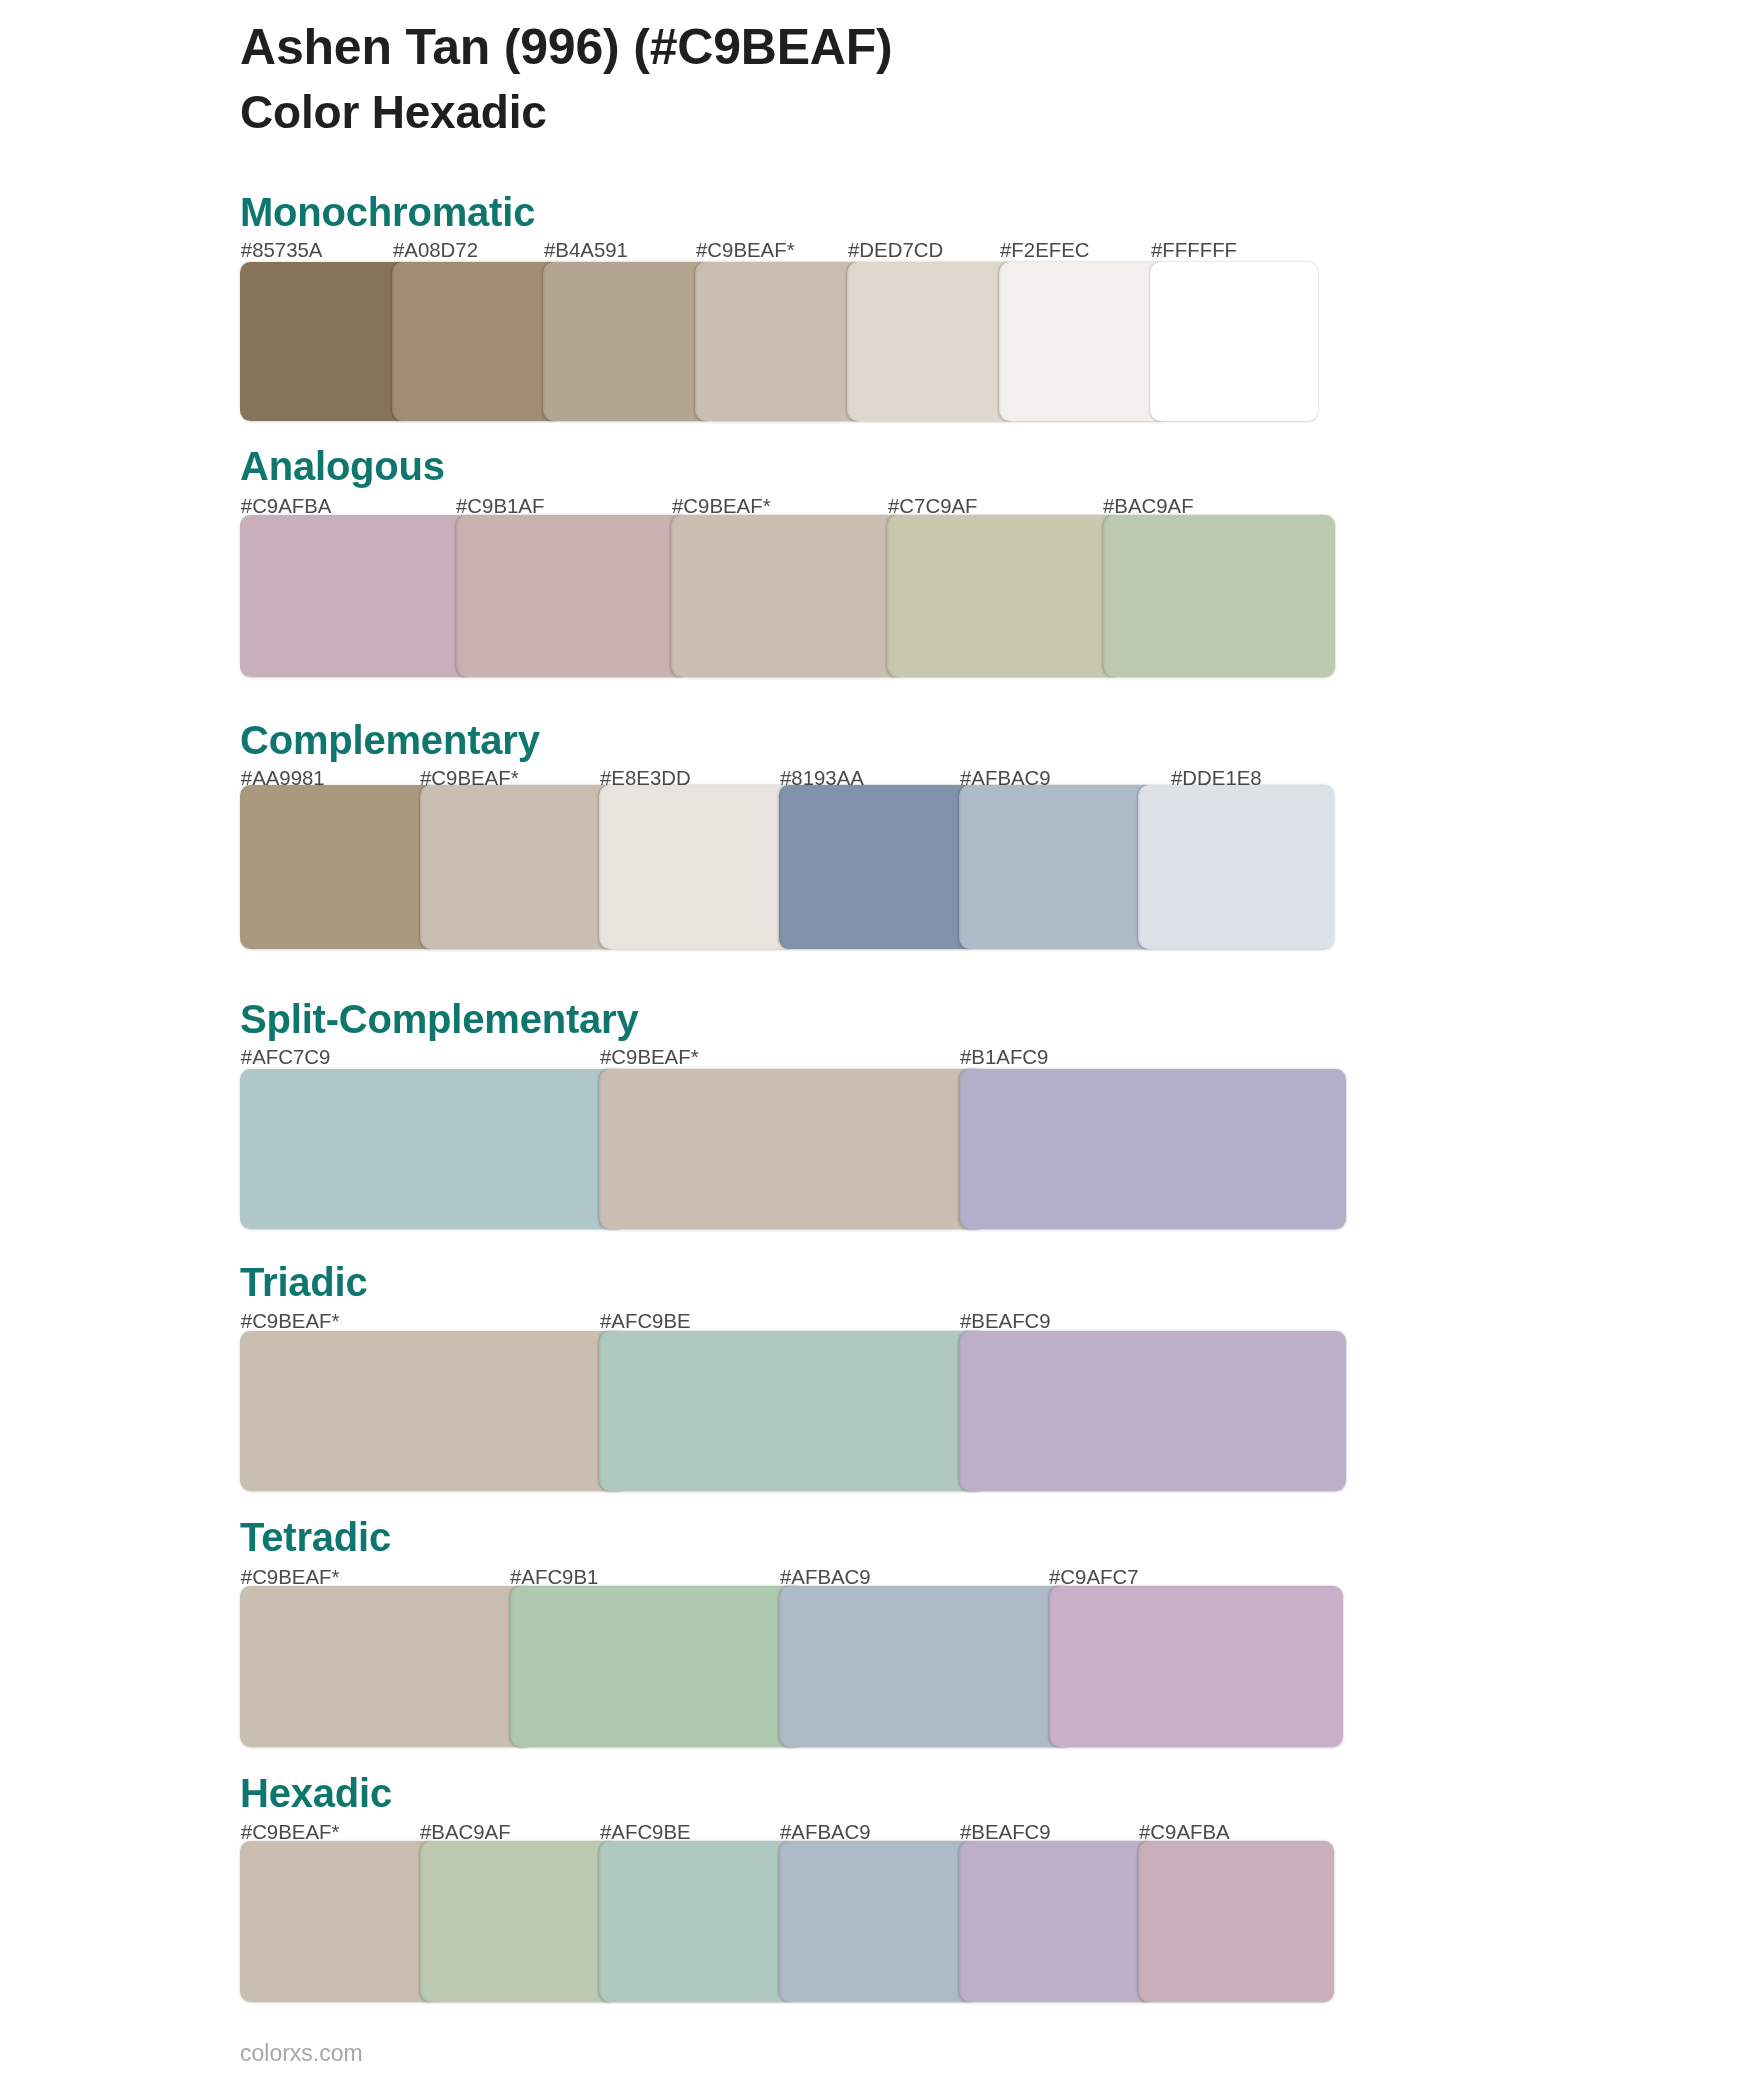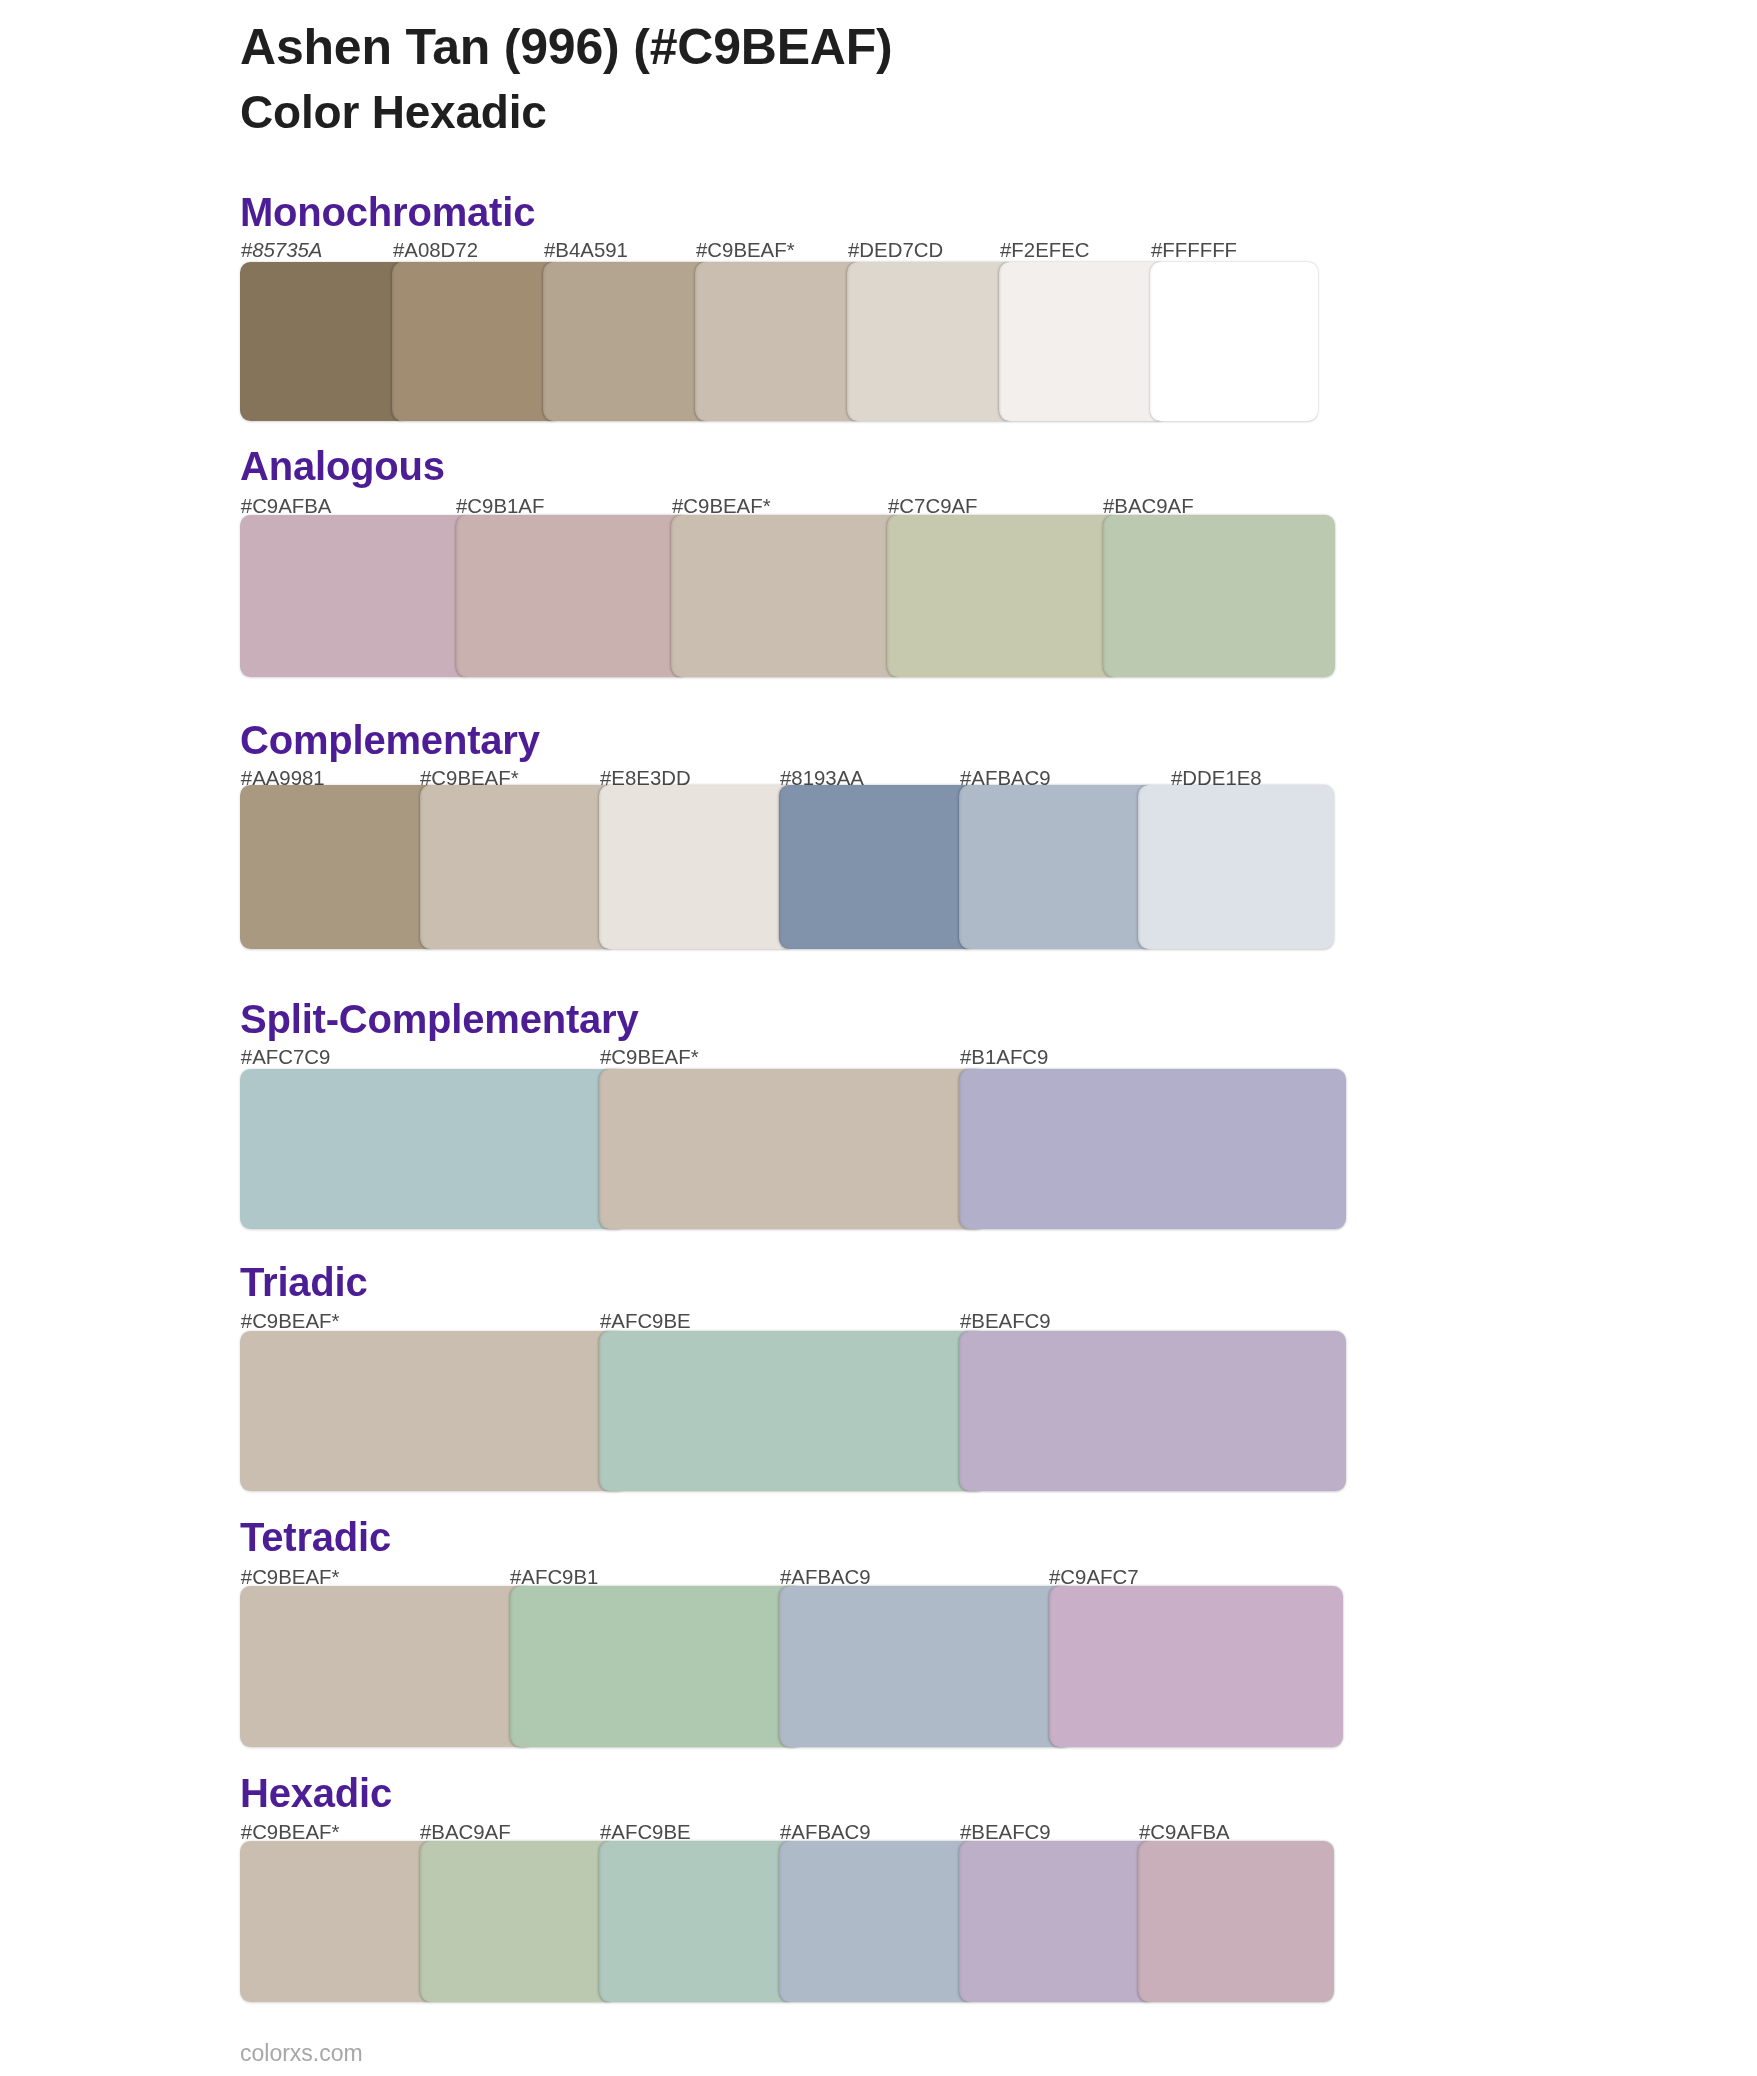--- a/index.html
+++ b/index.html
@@ -13,21 +13,21 @@
 .title{position:absolute;left:240px;top:22.4px;
        font-size:50px;font-weight:bold;line-height:1;letter-spacing:-0.2px;
        color:#1f1f1f;white-space:nowrap;}
 .subtitle{position:absolute;left:240px;top:89px;
        font-size:46px;font-weight:bold;line-height:1;letter-spacing:-0.2px;
        color:#1f1f1f;white-space:nowrap;}
 
 
 .sec{position:absolute;left:0;top:0;width:1757px;height:2077px;}
 .sec-head{position:absolute;left:240px;font-size:40px;font-weight:bold;
-          line-height:1;color:#4c1d95;white-space:nowrap;letter-spacing:-0.2px;}
+          line-height:1;color:#0f766e;white-space:nowrap;letter-spacing:-0.2px;}
 .lbl-row{position:absolute;left:240px;width:1078px;height:24px;}
 .hexlbl{position:absolute;top:0;font-size:20.4px;line-height:1;color:#4a4a4a;
         white-space:nowrap;}
 .sw-row{position:absolute;left:240px;width:1078px;}
 .sw{position:absolute;top:0;height:100%;border-radius:10.4px;
     box-shadow:0 0.8px 2.4px rgba(0,0,0,0.17);}
 .sw.stacked{box-shadow:0 0.8px 2.4px rgba(0,0,0,0.17), -0.8px 0 2.4px rgba(0,0,0,0.13),
             inset 2.4px 0 3.2px -2.4px rgba(0,0,0,0.22);}
 .sw.white{box-shadow:0 0.8px 2.4px rgba(0,0,0,0.13), 0 0 1.6px 0.8px rgba(0,0,0,0.055),
           inset 2.4px 0 3.2px -2.4px rgba(0,0,0,0.10);}
@@ -48,21 +48,21 @@
 
 <div class="page">
 
   <div class="title">Ashen Tan (996) (#C9BEAF)</div>
   <div class="subtitle">Color Hexadic</div>
 
   <div id="sections">
       <div class="sec s0">
         <div class="sec-head">Monochromatic</div>
         <div class="lbl-row">
-          <span class="hexlbl" style="left: 0.8px; font-style: italic;">#85735A</span>
+          <span class="hexlbl" style="left: 0.8px;">#85735A</span>
           <span class="hexlbl" style="left: 153px;">#A08D72</span>
           <span class="hexlbl" style="left: 304px;">#B4A591</span>
           <span class="hexlbl" style="left: 456px;">#C9BEAF*</span>
           <span class="hexlbl" style="left: 608px;">#DED7CD</span>
           <span class="hexlbl" style="left: 760px;">#F2EFEC</span>
           <span class="hexlbl" style="left: 911px;">#FFFFFF</span>
         </div>
         <div class="sw-row">
           <div class="sw" title="#85735A" style="left: 0px; width: 168px; background: rgb(133, 115, 90); z-index: 10;"></div>
           <div class="sw stacked" title="#A08D72" style="left: 152px; width: 168px; background: rgb(160, 141, 114); z-index: 11;"></div>

